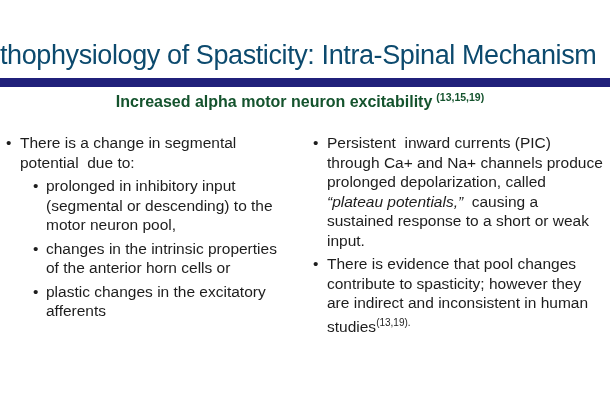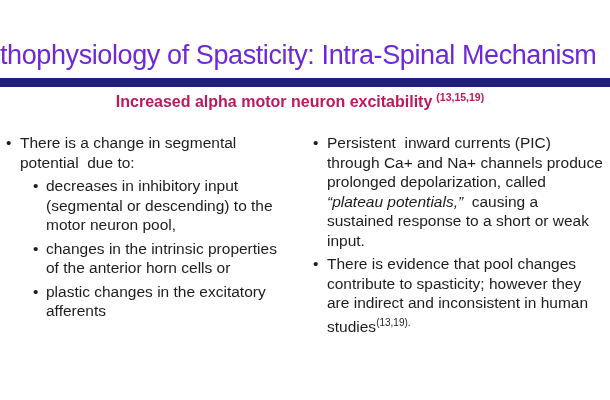--- a/index.html
+++ b/index.html
@@ -29,21 +29,21 @@
     background: #20207a;
   }
   .slide-subtitle {
     position: absolute;
     top: 91px;
     left: 0;
     width: 600px;
     text-align: center;
     font-size: 16px;
     font-weight: 700;
-    color: #be185d;
+    color: #14532d;
   }
   .slide-subtitle sup {
     font-size: 10.5px;
     margin-left: 4px;
   }
   .col {
     position: absolute;
     top: 133px;
     font-size: 15.5px;
     line-height: 19.5px;
@@ -57,37 +57,37 @@
   .l2 .marker { flex: 0 0 13px; }
   .btext { white-space: pre-wrap; }
   .italic { font-style: italic; }
   .btext sup { font-size: 10px; }
 </style>
 </head>
 <body>
 
 <div>
 
-  <div class="slide-title" style="color: #6d28d9;">thophysiology of Spasticity: Intra-Spinal Mechanism</div>
+  <div class="slide-title" style="color: #0c4a6e;">thophysiology of Spasticity: Intra-Spinal Mechanism</div>
 
   <div class="divider" style="background: rgb(32, 32, 122);"></div>
 
   <div class="slide-subtitle">
     <span>Increased alpha motor neuron excitability</span><sup>(13,15,19)</sup>
   </div>
 
   <div class="col col-left" style="color: rgb(29, 29, 29);">
     <div class="bullet l1">
       <span class="marker">•</span>
       <span class="btext">There is a change in segmental
 potential  due to:</span>
     </div>
     <div class="bullet l2">
       <span class="marker">•</span>
-      <span class="btext">decreases in inhibitory input
+      <span class="btext">prolonged in inhibitory input
 (segmental or descending) to the
 motor neuron pool,</span>
     </div>
     <div class="bullet l2">
       <span class="marker">•</span>
       <span class="btext">changes in the intrinsic properties
 of the anterior horn cells or</span>
     </div>
     <div class="bullet l2">
       <span class="marker">•</span>

